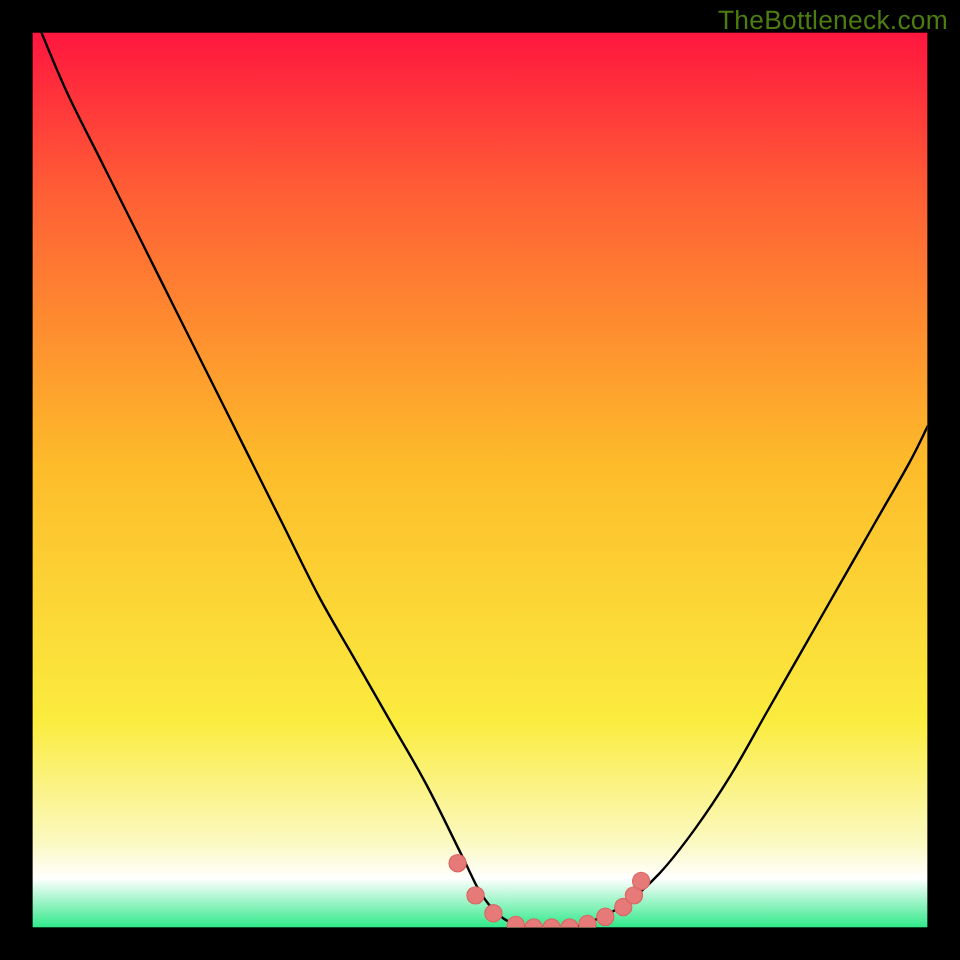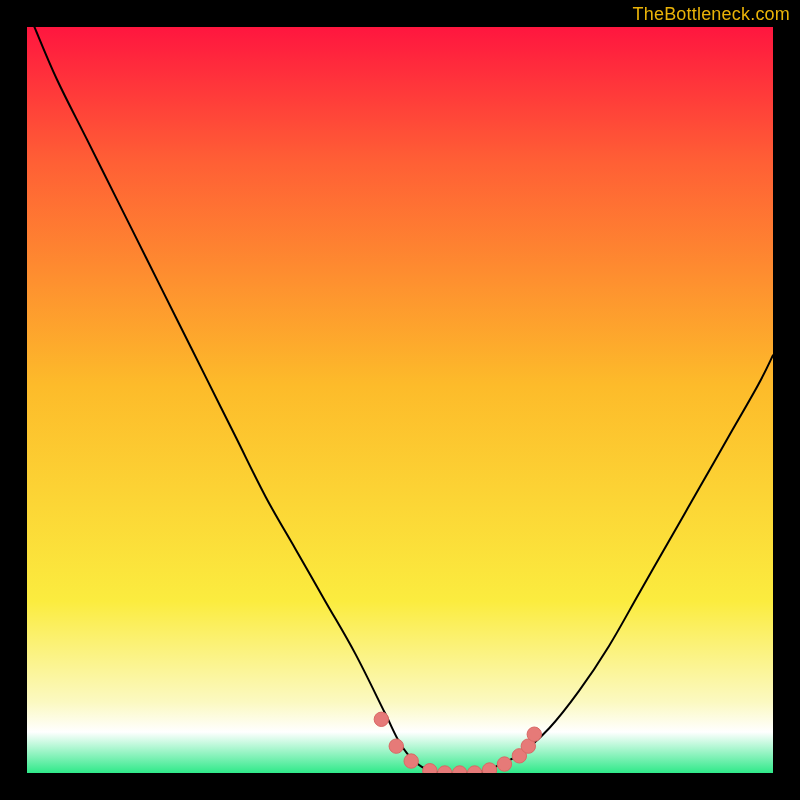--- a/index.html
+++ b/index.html
@@ -18,23 +18,23 @@
     background: #000;
   }
   .plot {
     position: absolute;
     box-sizing: border-box;
   }
   .watermark {
     position: absolute;
     top: 4px;
     right: 10px;
-    font-size: 18px;
+    font-size: 22px;
     font-weight: 500;
-    color: #eab308;
+    color: #4d7c0f;
     letter-spacing: 0.2px;
   }
   svg { display: block; }
 </style>
 </head>
 <body>
 
 <div class="frame">
   <div class="watermark">TheBottleneck.com</div>
   <svg id="chart-svg" class="plot" width="746" height="746" viewBox="0 0 746 746" style="left: 27px; top: 27px;">

